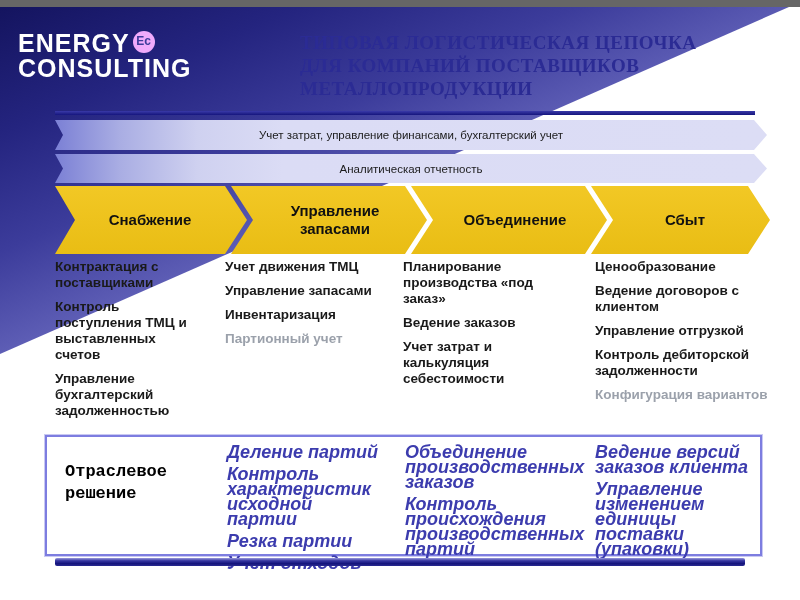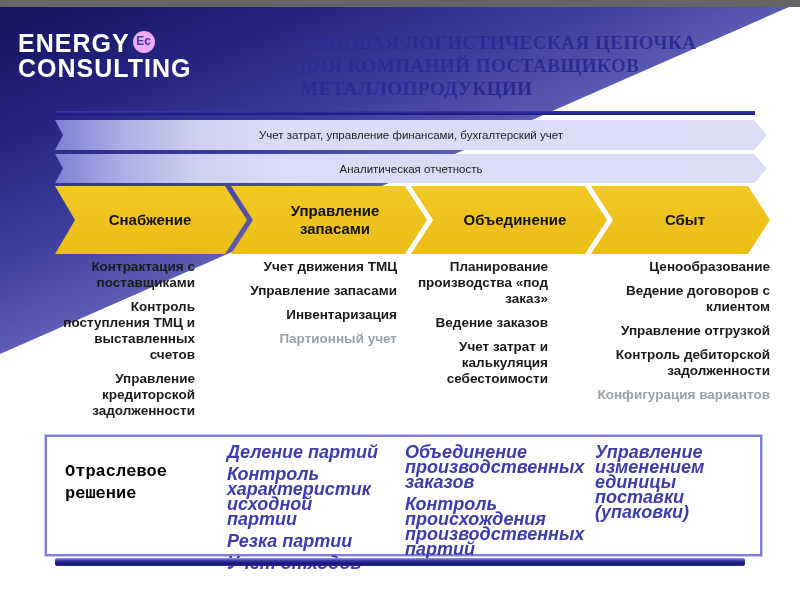--- a/index.html
+++ b/index.html
@@ -48,21 +48,21 @@
   
   .chevrons{position:absolute;left:55px;top:179px;width:717px;height:68px;}
   .chev{position:absolute;top:0;height:68px;background:linear-gradient(180deg,#f2c825,#e9bd14);}
   .chev.first{clip-path:polygon(0 0,calc(100% - 22px) 0,100% 50%,calc(100% - 22px) 100%,0 100%,20px 50%);}
   .chev.mid{clip-path:polygon(0 0,calc(100% - 22px) 0,100% 50%,calc(100% - 22px) 100%,0 100%,22px 50%);}
   .chev-label{
     position:absolute;top:0;height:68px;display:flex;align-items:center;justify-content:center;
     text-align:center;font-size:15px;font-weight:700;color:#111111;line-height:18px;
   }
   
-  .col{position:absolute;top:252px;color:#1a1a1a;font-size:13.5px;font-weight:700;line-height:16px;text-align:right;}
+  .col{position:absolute;top:252px;color:#1a1a1a;font-size:13.5px;font-weight:700;line-height:16px;}
   .col p{margin:0 0 8px 0;}
   .col p.muted{color:#9ba1ab;}
   
   .ibox{
     position:absolute;left:45px;top:428px;width:713px;height:117px;
     background:#ffffff;border:2px solid #7d7de0;box-shadow:0 0 0 1px #c9c9f2;
   }
   .ibox-label{
     position:absolute;left:18px;top:24px;width:120px;
     font-family:Liberation Mono, monospace;font-weight:700;font-size:17px;line-height:22px;
@@ -116,21 +116,21 @@
 
     <div class="chev-label" style="left:20px;width:150px;">Снабжение</div>
     <div class="chev-label" style="left:205px;width:150px;">Управление запасами</div>
     <div class="chev-label" style="left:385px;width:150px;">Объединение</div>
     <div class="chev-label" style="left:560px;width:140px;">Сбыт</div>
   </div>
 
   <div class="col" style="left:55px;width:140px;">
     <p>Контрактация с поставщиками</p>
     <p>Контроль поступления ТМЦ и выставленных счетов</p>
-    <p>Управление кредиторской задолженности</p>
+    <p>Управление бухгалтерский задолженностью</p>
   </div>
 
   <div class="col" style="left:225px;width:172px;">
     <p>Учет движения ТМЦ</p>
     <p>Управление запасами</p>
     <p>Инвентаризация</p>
     <p class="muted">Партионный учет</p>
   </div>
 
   <div class="col" style="left:403px;width:145px;">
@@ -156,19 +156,20 @@
       <p>Деление партий</p>
       <p>Контроль характеристик исходной партии</p>
       <p>Резка партии</p>
       <p>Учет отходов</p>
     </div>
     <div class="icol" style="left:358px;width:150px;">
       <p>Объединение производственных заказов</p>
       <p>Контроль происхождения производственных партий</p>
     </div>
     <div class="icol" style="left:548px;width:160px;">
+      <p>Ведение версий заказов клиента</p>
       <p>Управление изменением единицы поставки (упаковки)</p>
     </div>
   </div>
 
   <div class="footer-bar"></div>
 
 </div>
 
 </body></html>

